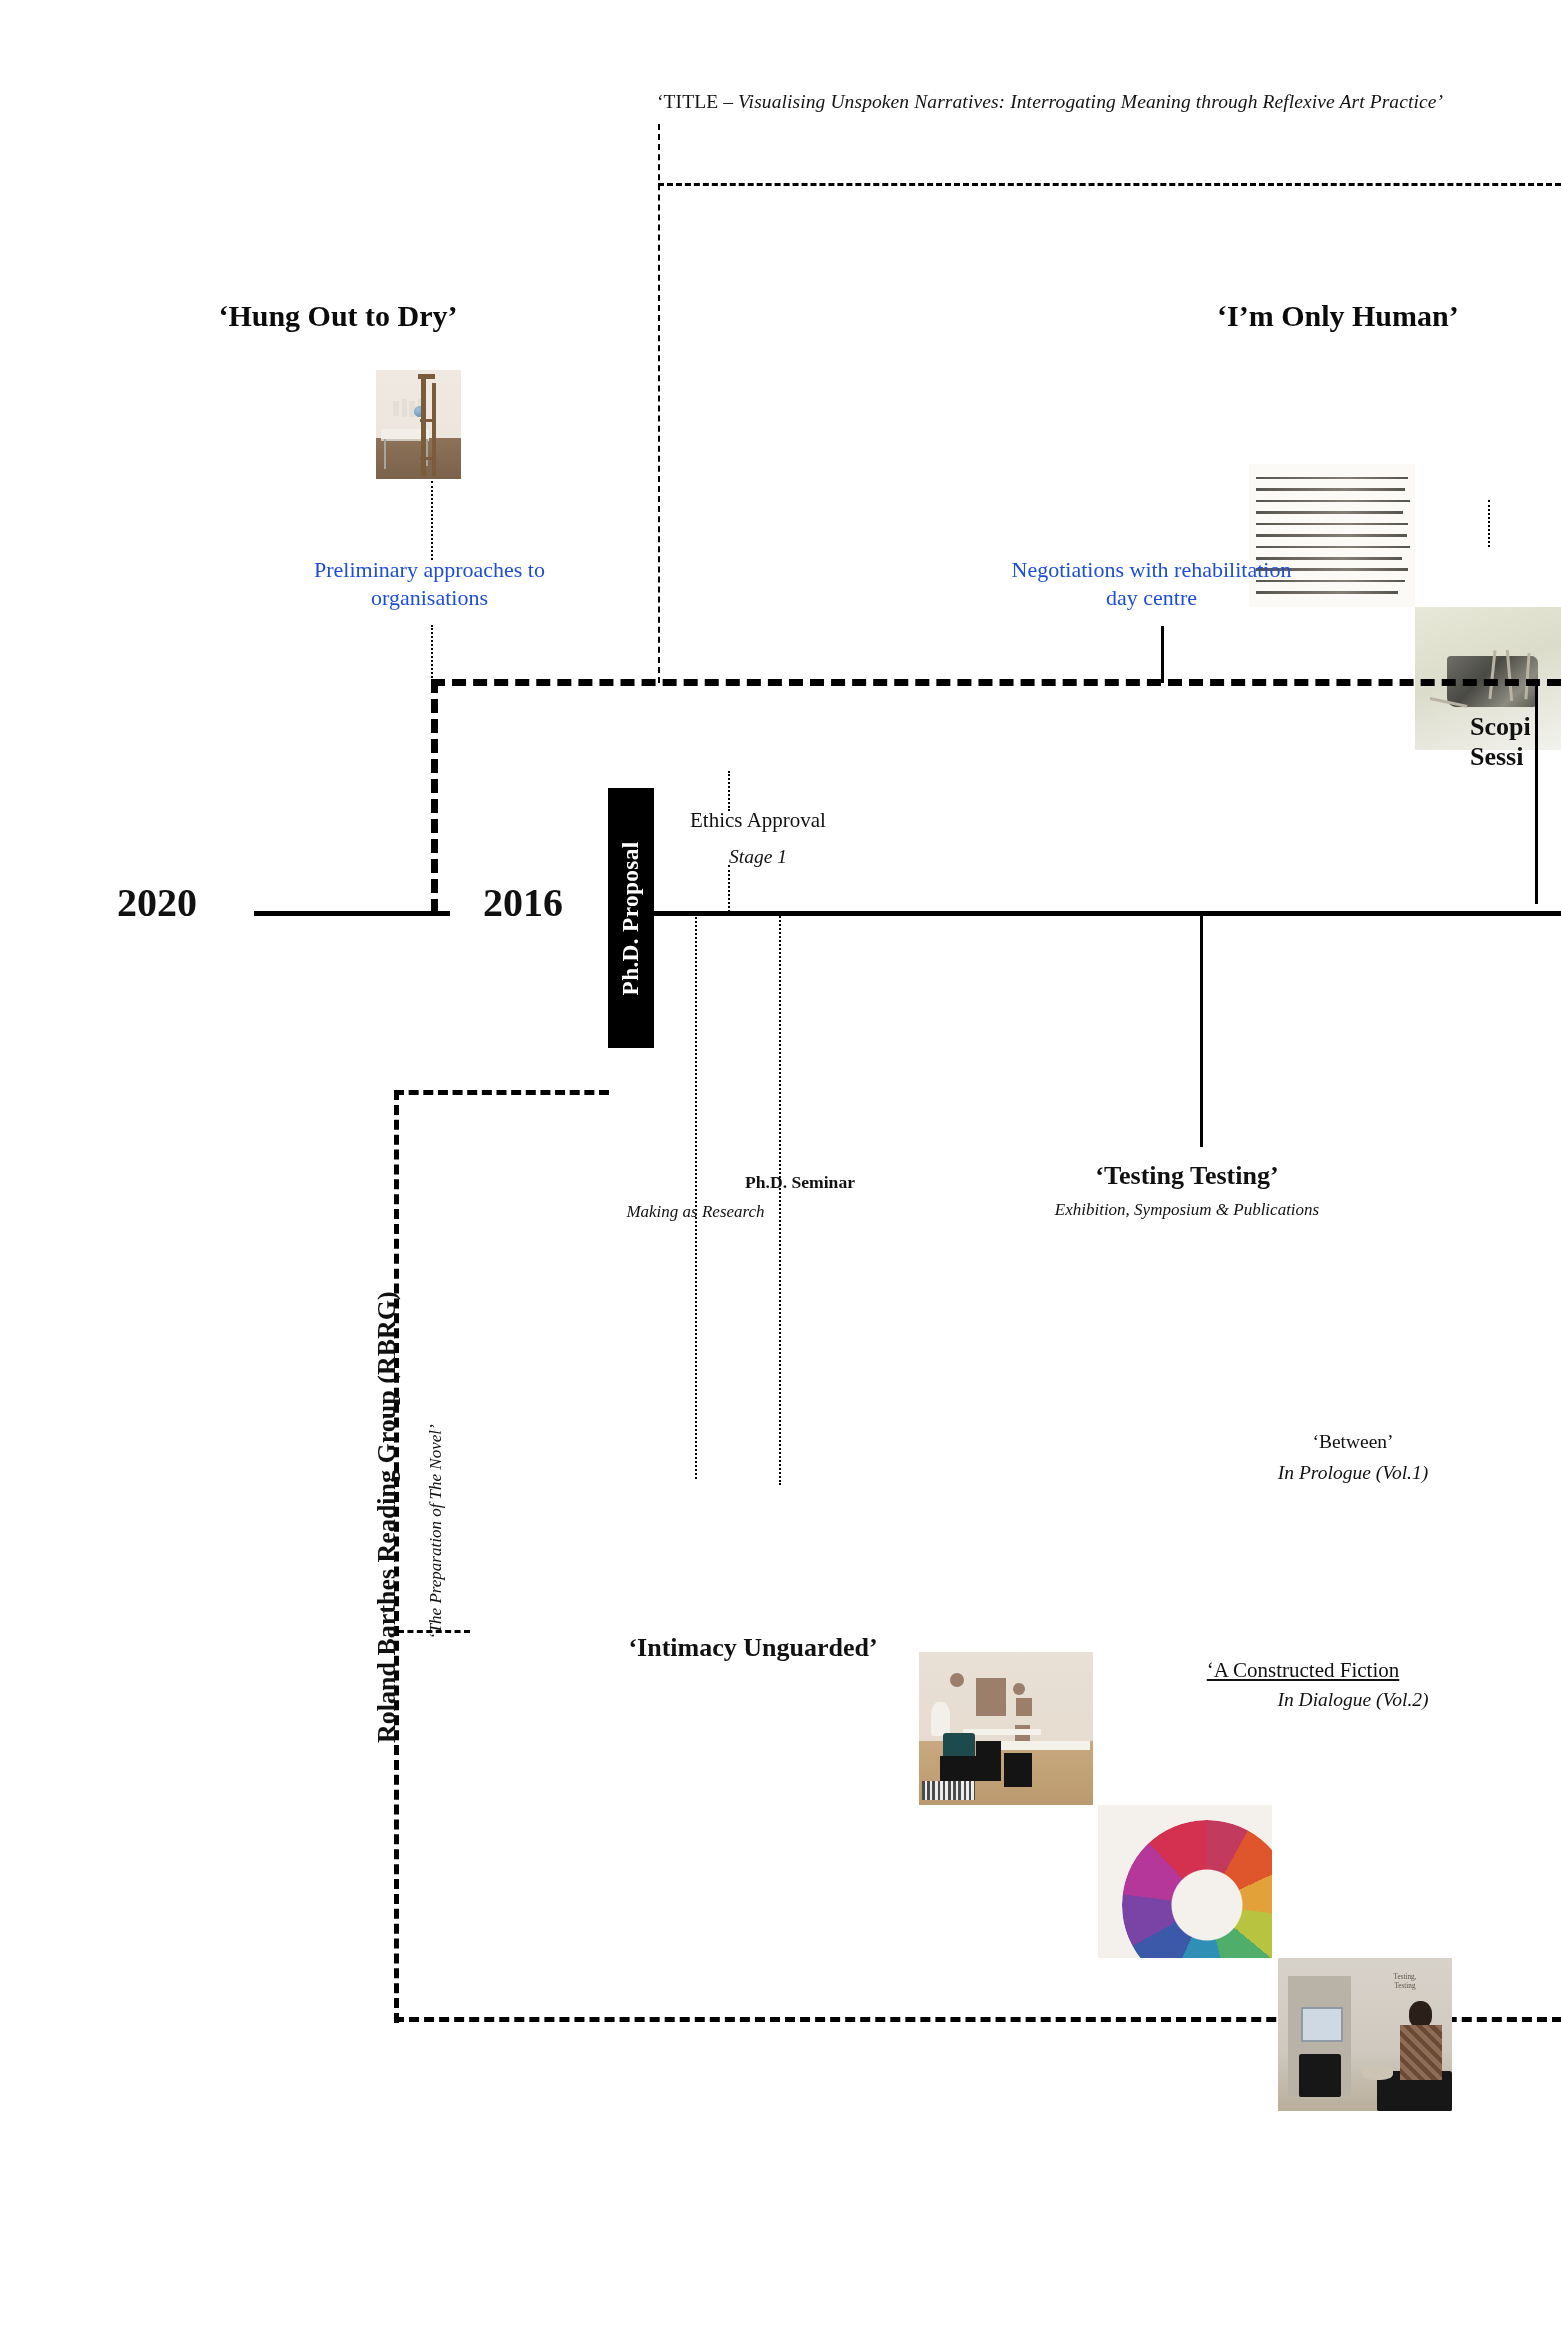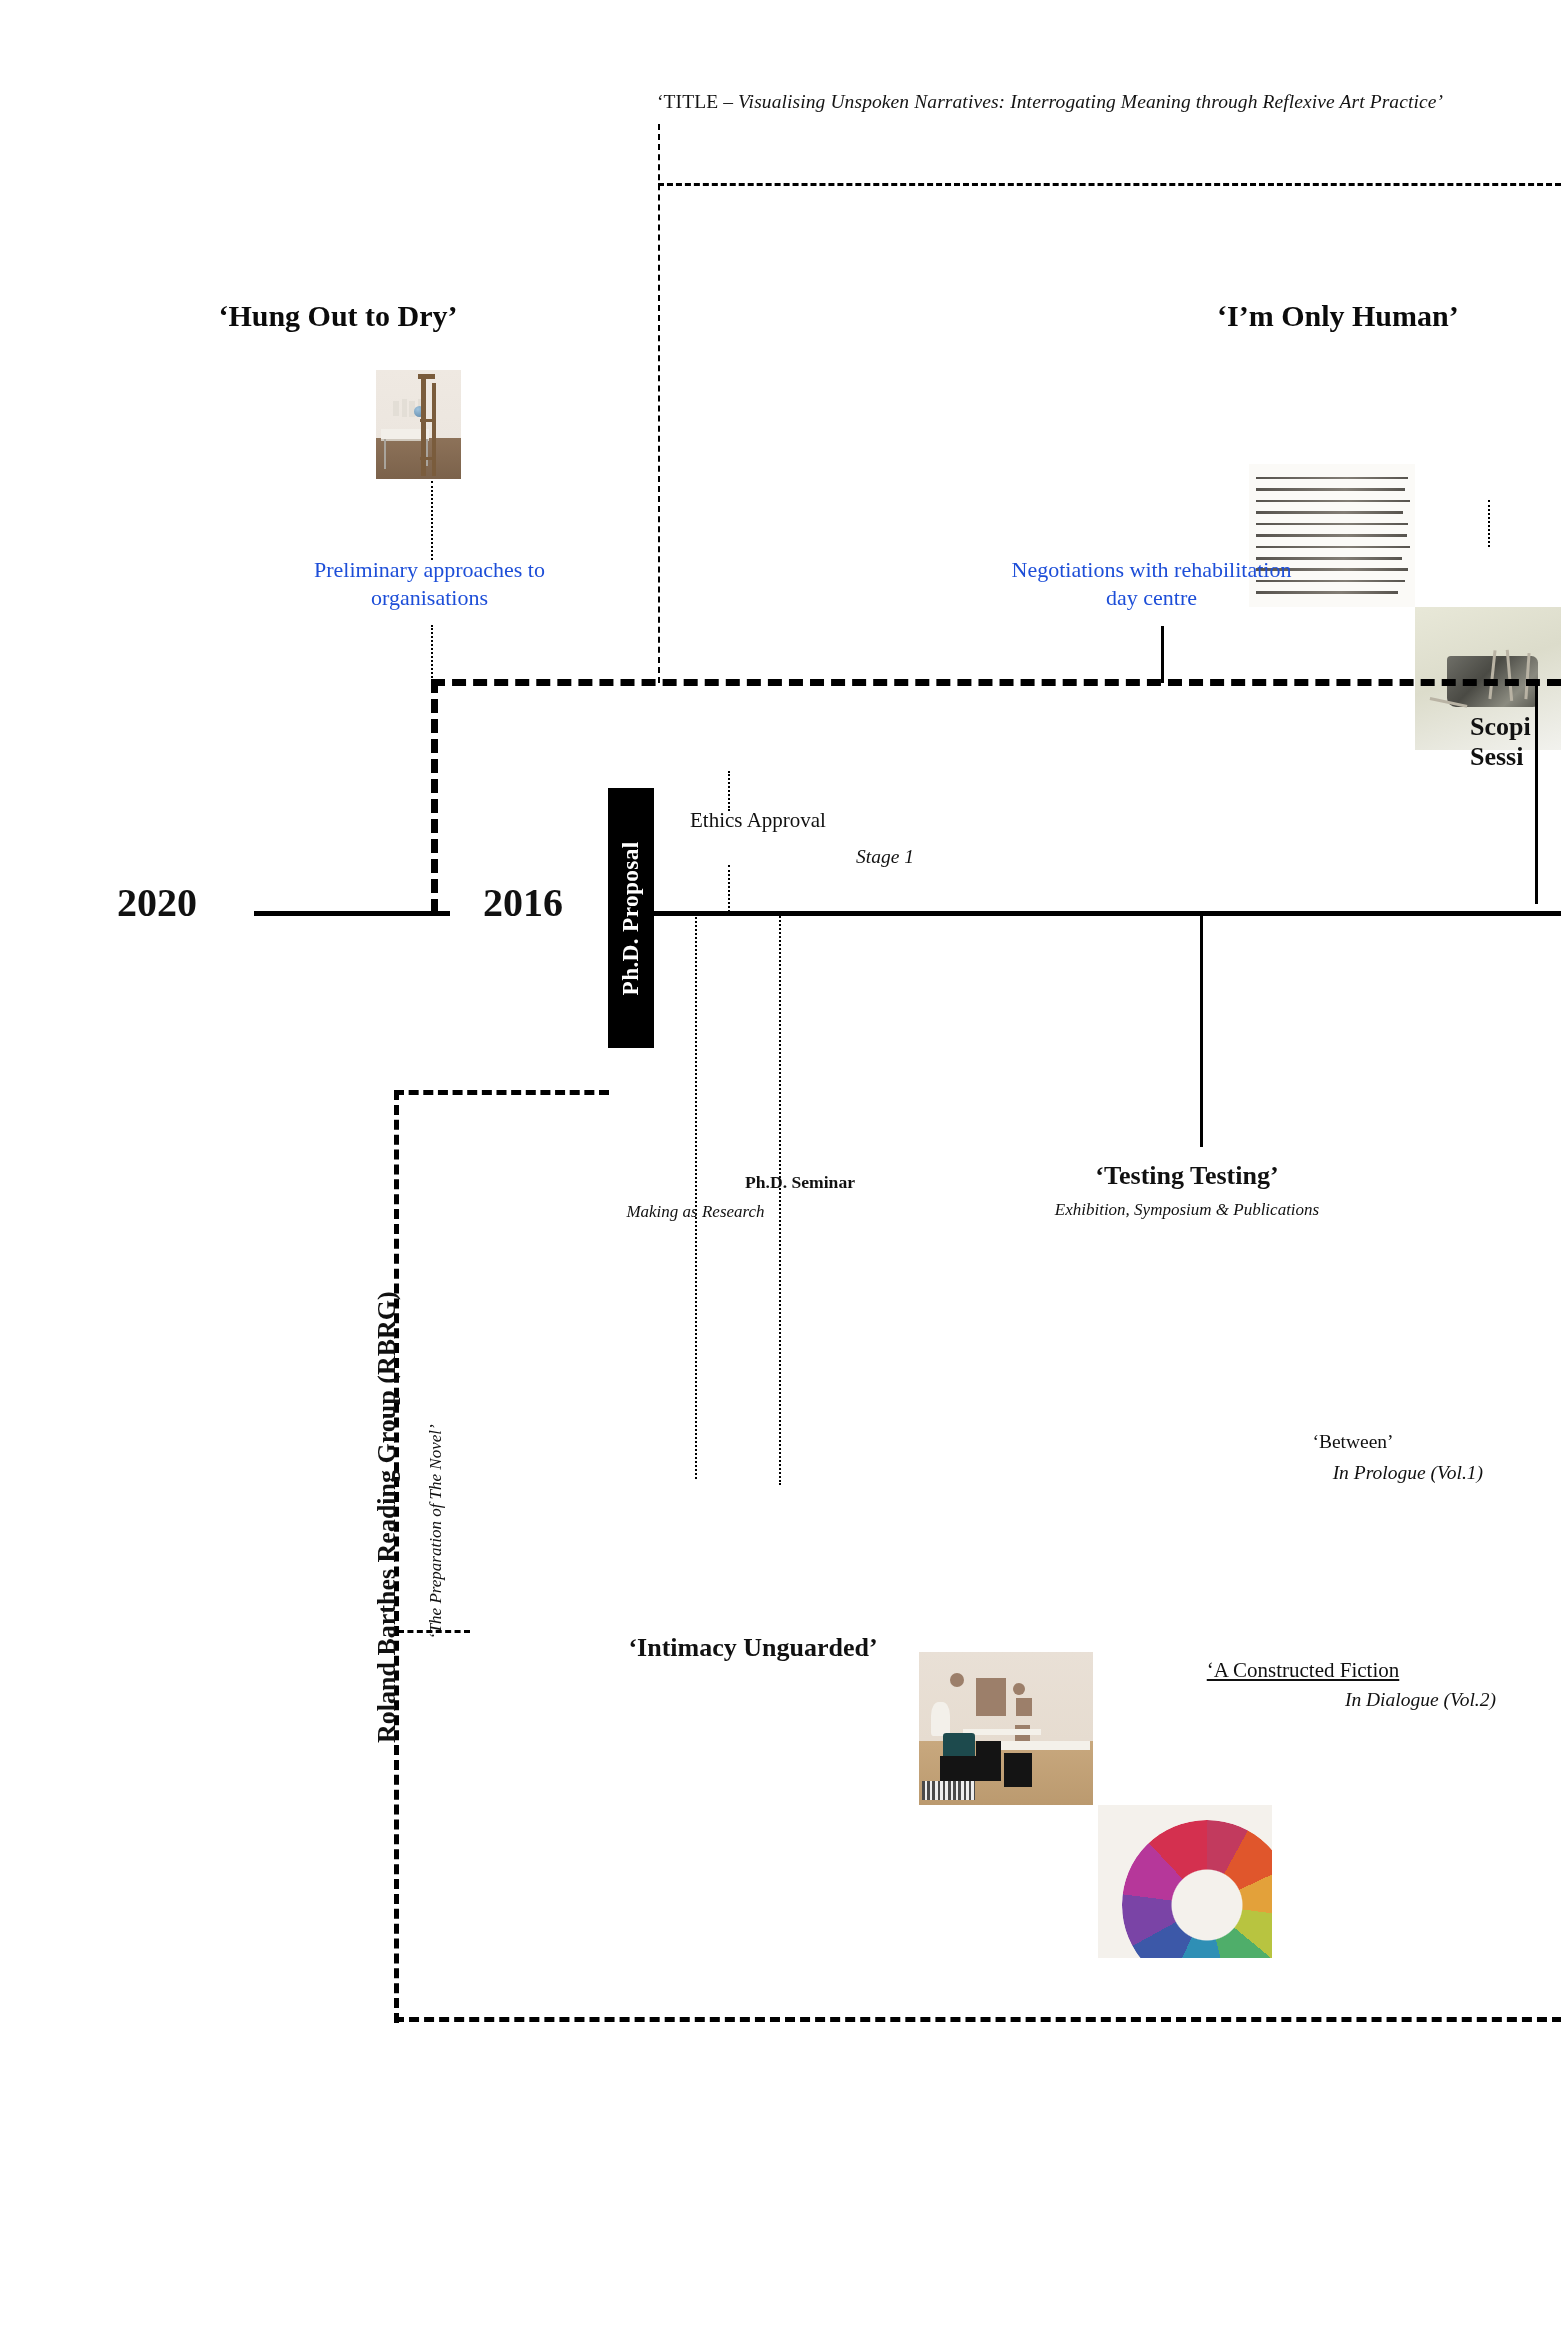--- a/index.html
+++ b/index.html
@@ -57,21 +57,21 @@
   }
   .ital-label {
     font-style: italic;
     font-size: 17px;
     text-align: center;
     white-space: nowrap;
   }
   .ital-label-lg {
     font-style: italic;
     font-size: 19.5px;
-    text-align: right;
+    text-align: center;
     white-space: nowrap;
   }
   .serif-label {
     font-size: 21px;
     text-align: center;
     white-space: nowrap;
   }
   .year {
     font-weight: bold;
     font-size: 40px;
@@ -329,20 +329,32 @@
     <div class="chair2" style="left:12%; top:68%; width:22%; height:16%;"></div>
     <div class="chair2" style="left:33%; top:58%; width:14%; height:26%;"></div>
     <div class="chair2" style="left:49%; top:66%; width:16%; height:22%;"></div>
     <div class="rug" style="left:2%; top:84%; width:30%; height:13%;"></div>
   </div>
 
   <div class="abs photo tt-wreath" style="left:1098px; top:1257px; width:174px; height:153px;">
     <div class="ring"></div>
   </div>
 
+  <div class="abs photo tt-gallery" style="left:1278px; top:1257px; width:174px; height:153px;">
+    <div class="partition" style="left:6%; top:12%; width:36%; height:78%;"></div>
+    <div class="screen" style="left:13%; top:32%; width:22%; height:20%;"></div>
+    <div class="seat" style="left:12%; top:63%; width:24%; height:28%;"></div>
+    <div class="seat" style="left:57%; top:74%; width:43%; height:26%;"></div>
+    <div class="partition" style="left:48%; top:70%; width:18%; height:10%; background:#ccc3b4; border-radius:40%;"></div>
+    <div class="wt" style="left:58%; top:10%; width:30%;">Testing,<br>Testing</div>
+    <div class="person" style="left:70%; top:28%; width:24%; height:52%;">
+      <div class="head"></div>
+      <div class="body"></div>
+    </div>
+  </div>
 
   <div class="abs serif-label" style="left:1223px; top:1431px; width:260px; font-size:19.5px;">‘Between’</div>
   <div class="abs ital-label-lg" style="left:1223px; top:1462px; width:260px;">In Prologue (Vol.1)</div>
 
   <div class="abs serif-label" style="left:1160px; top:1658px; width:286px;text-decoration:underline;">‘A Constructed Fiction</div>
   <div class="abs ital-label-lg" style="left:1210px; top:1689px; width:286px;">In Dialogue (Vol.2)</div>
 
   <div class="abs work-title-md" style="left:548px; top:1633px; width:410px;">‘Intimacy Unguarded’</div>
 
 </div>

